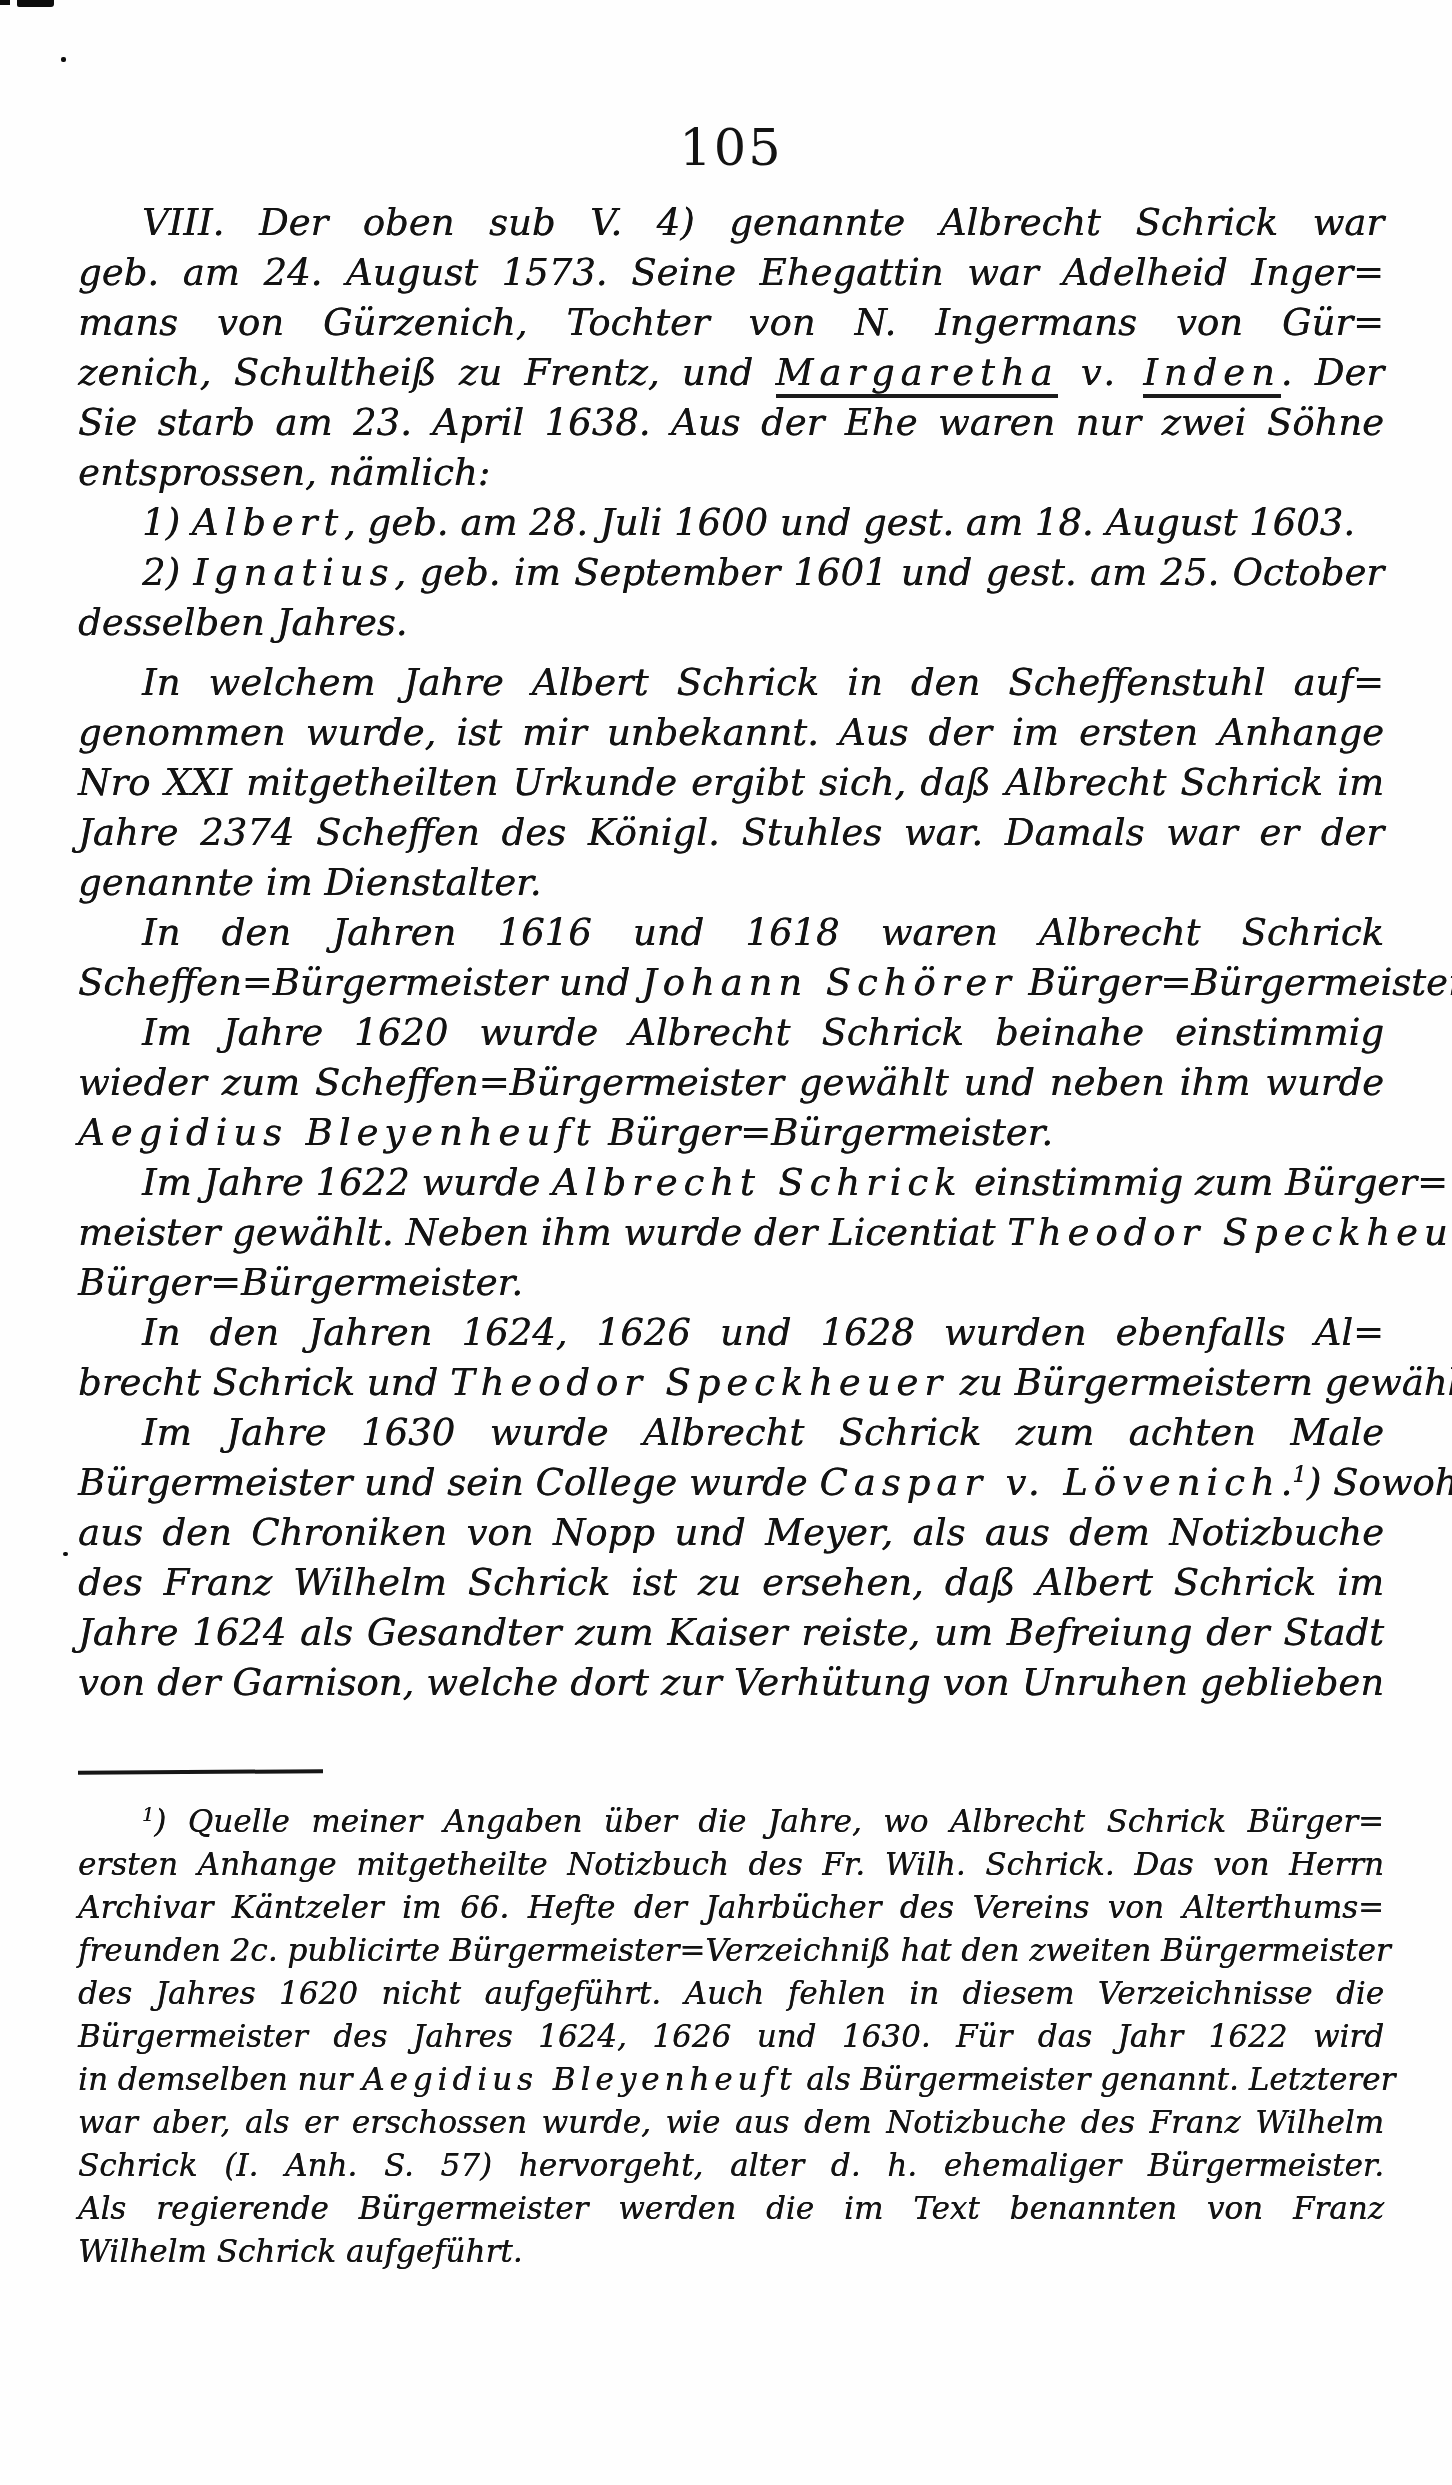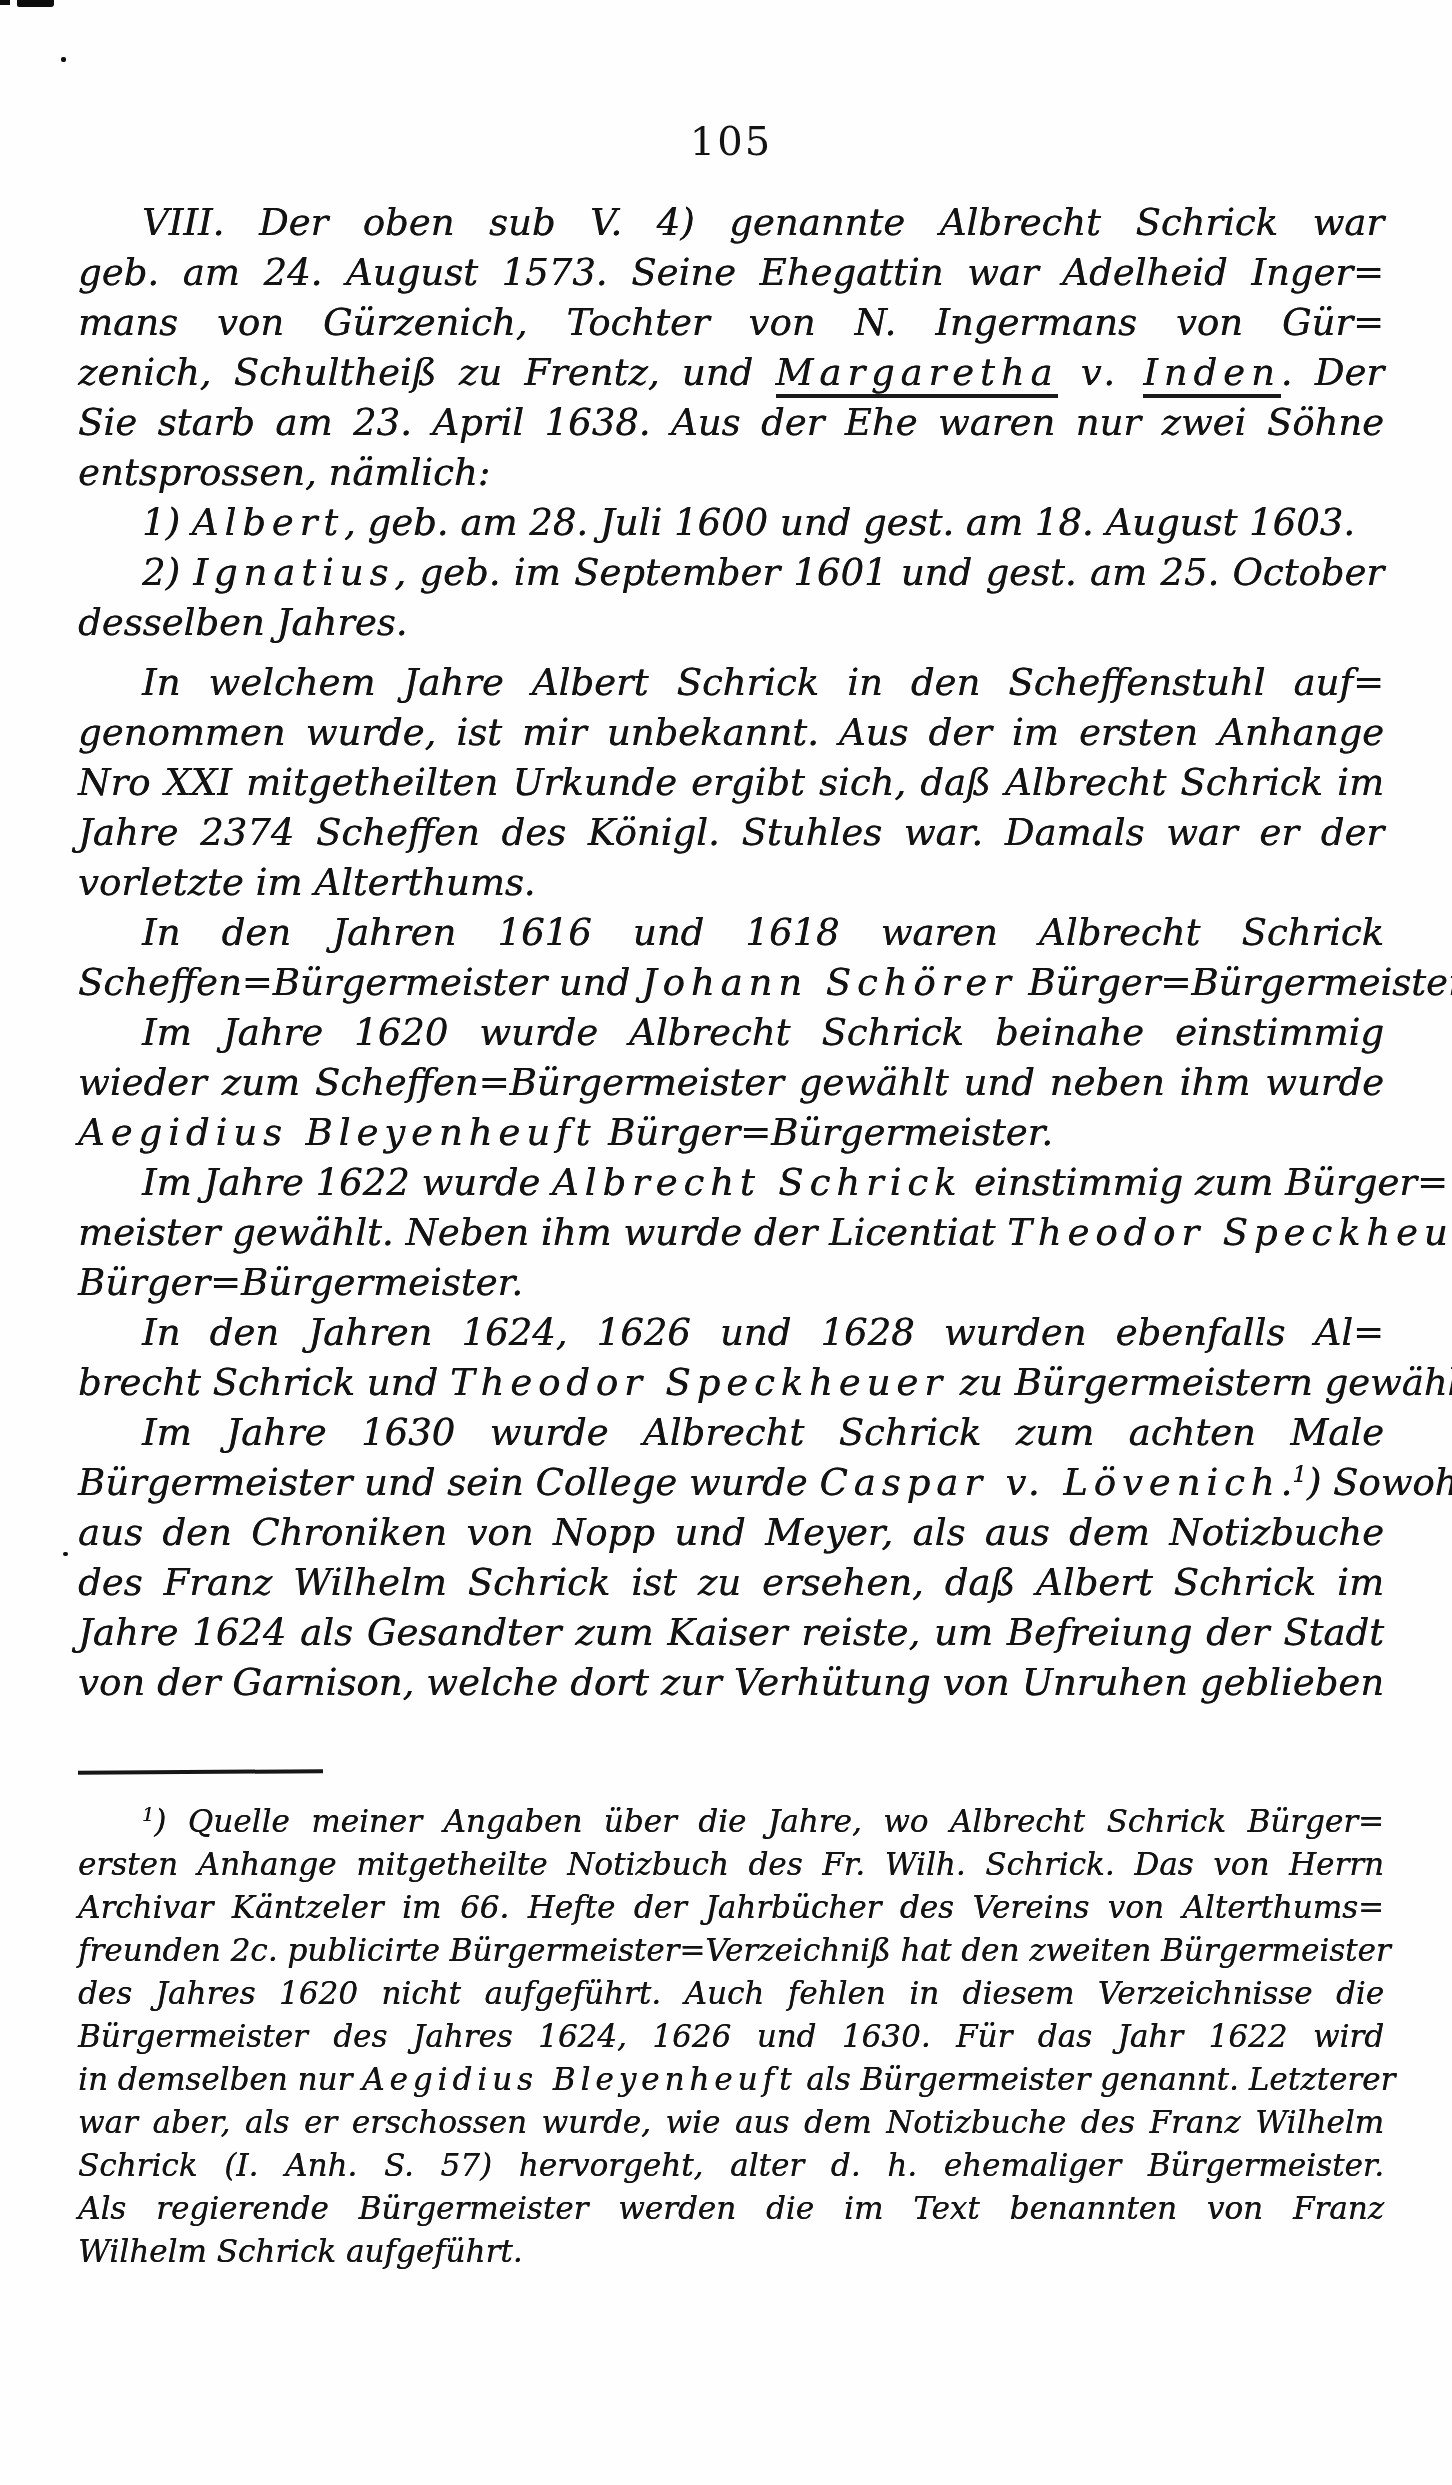--- a/index.html
+++ b/index.html
@@ -11,21 +11,21 @@
     color: #131313;
     font-family: "DejaVu Serif", serif;
     overflow: hidden;
   }
   .pagenum {
     position: absolute;
     top: 118px;
     left: 78px;
     width: 1306px;
     text-align: center;
-    font-size: 40px;
+    font-size: 51px;
     letter-spacing: 2px;
   }
   .textblock {
     position: absolute;
     left: 78px;
     top: 198px;
     width: 1306px;
     font-size: 37px;
     text-shadow: 0.35px 0 0 #131313;
   }
@@ -107,21 +107,21 @@
       <div class="para">
         <div class="line indent">1) <span class="sp">Albert</span>, geb. am 28. Juli 1600 und gest. am 18. August 1603.</div>
         <div class="line indent just">2) <span class="sp">Ignatius</span>, geb. im September 1601 und gest. am 25. October</div>
         <div class="line">desselben Jahres.</div>
       </div>
       <div class="para space-before">
         <div class="line indent just">In welchem Jahre Albert Schrick in den Scheffenstuhl auf=</div>
         <div class="line just">genommen wurde, ist mir unbekannt. Aus der im ersten Anhange</div>
         <div class="line just">Nro XXI mitgetheilten Urkunde ergibt sich, daß Albrecht Schrick im</div>
         <div class="line just">Jahre 2374 Scheffen des Königl. Stuhles war. Damals war er der</div>
-        <div class="line">vorletzte im Alterthums.</div>
+        <div class="line">genannte im Dienstalter.</div>
       </div>
       <div class="para">
         <div class="line indent just">In den Jahren 1616 und 1618 waren Albrecht Schrick</div>
         <div class="line just">Scheffen=Bürgermeister und <span class="sp">Johann Schörer</span> Bürger=Bürgermeister.</div>
       </div>
       <div class="para">
         <div class="line indent just">Im Jahre 1620 wurde Albrecht Schrick beinahe einstimmig</div>
         <div class="line just">wieder zum Scheffen=Bürgermeister gewählt und neben ihm wurde</div>
         <div class="line"><span class="sp">Aegidius Bleyenheuft</span> Bürger=Bürgermeister.</div>
       </div>

